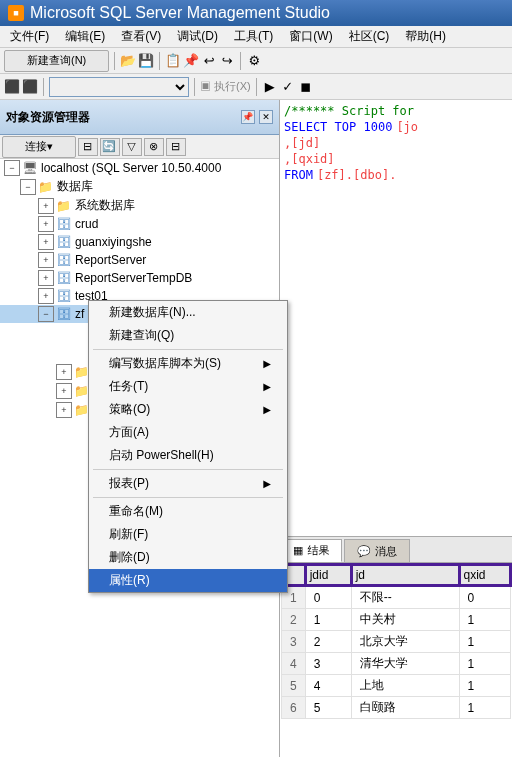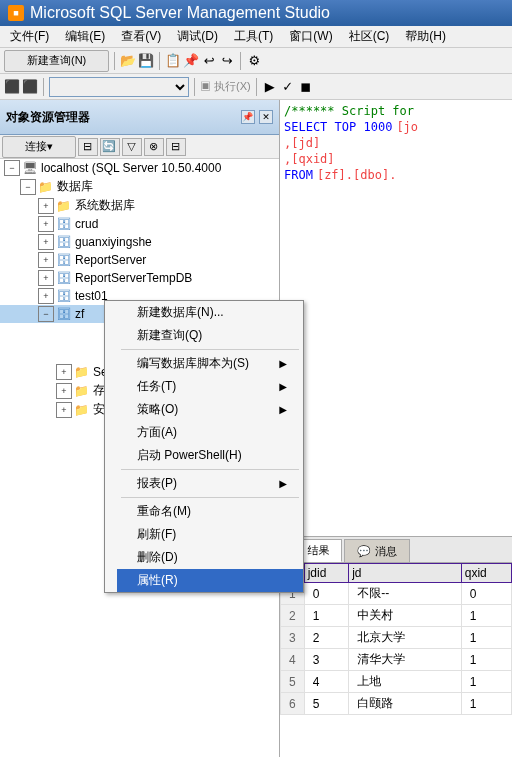--- a/index.html
+++ b/index.html
@@ -206,29 +206,28 @@
       flex-shrink: 0;
       font-size: 12px;
     }
     .folder-icon { color: #e8c040; }
     .db-icon { color: #4080c0; }
     .server-icon { color: #606060; }
 
     
     .context-menu {
       position: absolute;
-      left: 104px;
+      left: 88px;
       top: 200px;
       width: 200px;
       background: #f5f5f5;
       border: 1px solid #888;
       box-shadow: 2px 2px 4px rgba(0,0,0,0.3);
       z-index: 100;
       font-size: 12px;
-      padding-left: 12px;
     }
     .cm-item {
       display: flex;
       align-items: center;
       justify-content: space-between;
       padding: 3px 16px 3px 20px;
       cursor: pointer;
       min-height: 22px;
       color: #000;
     }
@@ -293,21 +292,21 @@
       overflow: auto;
       background: white;
     }
     .results-table {
       border-collapse: collapse;
       font-size: 12px;
       width: 100%;
     }
     .results-table th {
       background: #e8e8e8;
-      border: 1px solid #4c1d95;
+      border: 3px solid #4c1d95;
       padding: 2px 3px;
       text-align: left;
       font-weight: normal;
       white-space: nowrap;
     }
     .results-table td {
       border: 1px solid #e0e0e0;
       padding: 2px 8px;
       white-space: nowrap;
     }

